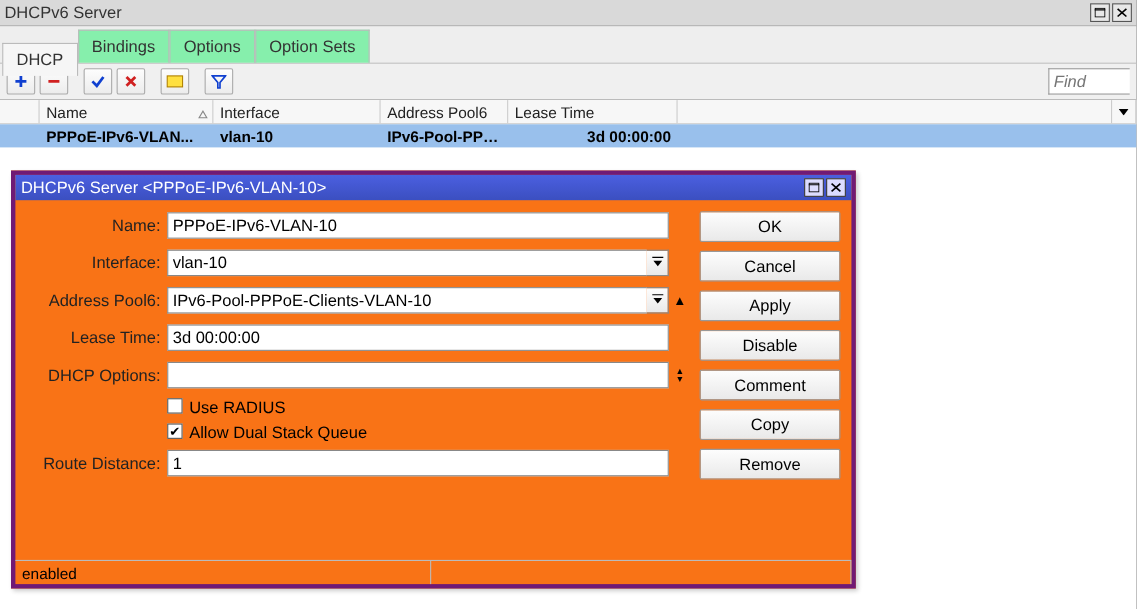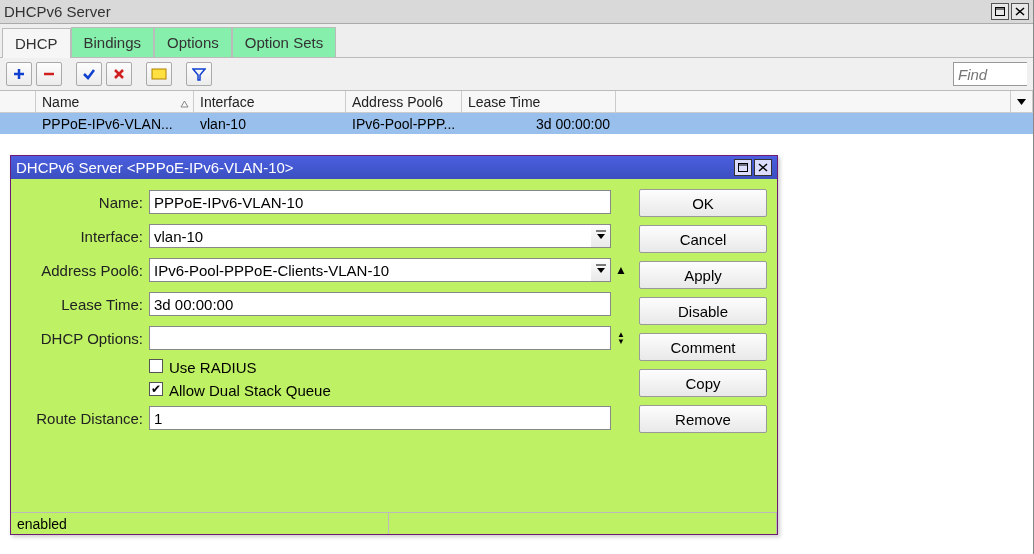--- a/index.html
+++ b/index.html
@@ -11,21 +11,21 @@
   .titlebar { height:24px; background:#d9d9d9; display:flex; align-items:center; padding:0 4px; border-bottom:1px solid #aaa;gap:12px;}
   .titlebar .title-text { flex:1; font-size:15px; color:#333; }
   .window-btns { display:flex; }
   .window-btn { width:18px; height:17px; border:1px solid #555; margin-left:2px; background:#e8e8e8; display:flex; align-items:center; justify-content:center; font-size:11px; cursor:pointer;}
   .window-btn svg { display:block; }
 
   
   .tabs { display:flex; align-items:flex-end; background:#eee; padding:0; height:34px; border-bottom:1px solid #bbb;}
   .tab { padding:6px 12px 6px 12px; border:1px solid #bbb; border-bottom:none; margin-right:0; background:#86efac; cursor:pointer; font-size:15px; color:#333;}
   .tab:first-child{ margin-left:2px;}
-  .tab.active { background:#f6f6f6; position:relative; top:1px; }
+  .tab.active { background:#f6f6f6; position:relative; top:12px; }
 
   
   .toolbar { height:33px; background:#f0f0f0; display:flex; align-items:center; padding:2px 6px; gap:4px; border-bottom:1px solid #bbb;}
   .tbtn { width:26px; height:24px; border:1px solid #aaa; background:linear-gradient(#fdfdfd,#ececec); display:flex; align-items:center; justify-content:center; cursor:pointer; border-radius:2px;}
   .tbtn svg { display:block; }
   .tgap { width:6px; }
   .find-box { margin-left:auto; }
   .find-box input { height:24px; width:74px; border:1px solid #999; font-style:italic; color:#888; padding:0 4px; font-size:15px; border-right:none;}
 
   
@@ -35,24 +35,24 @@
   .th .sort { position:absolute; right:4px; top:5px; }
   .col-flag { width:36px; border-right:1px solid #ccc;}
   .col-name { width:158px; }
   .col-iface { width:152px; }
   .col-pool { width:116px; }
   .col-lease { width:154px; }
   .col-fill { flex:1; }
   .col-end { width:22px; display:flex; justify-content:center; align-items:center;}
   .trow { display:flex; height:21px; align-items:center; font-size:14px;}
   .trow.selected { background:#99c0ec; }
-  .td { padding:0 6px; overflow:hidden; white-space:nowrap; text-overflow:ellipsis; }
-
-  
-  .dialog { position:absolute; left:10px; top:155px; width:768px; height:380px; background:#bef264; border:1px solid #701a75; box-shadow:2px 2px 4px rgba(0,0,0,0.2); display:flex; flex-direction:column;}
+  .td { padding:0 6px; overflow:hidden; white-space:nowrap; text-overflow:ellipsis;font-weight:bold; }
+
+  
+  .dialog { position:absolute; left:10px; top:155px; width:768px; height:380px; background:#f97316; border:4px solid #701a75; box-shadow:2px 2px 4px rgba(0,0,0,0.2); display:flex; flex-direction:column;}
   .dialog-title { height:23px; background:linear-gradient(#4b5fe0,#3b4fc0); color:#fff; display:flex; align-items:center; padding:0 5px; font-size:15px;}
   .dialog-title .title-text{ flex:1; }
   .dialog-title .window-btn { background:#dcdcff; border:1px solid #333;}
   .dialog-body { flex:1; display:flex; }
   .form-col { flex:1; padding:10px 10px 0 10px; }
   .btn-col { width:138px; padding:10px 10px 0 0; display:flex; flex-direction:column; gap:8px;}
   .dbtn { height:28px; border:1px solid #999; background:linear-gradient(#fdfdfd,#e9e9e9); font-size:15px; cursor:pointer; border-radius:2px;}
   .form-row { display:flex; align-items:center; margin-bottom:8px; height:26px;}
   .form-row label { width:122px; text-align:right; margin-right:6px; font-size:15px; color:#222;}
   .form-row .control { flex:1; display:flex; align-items:center; }

